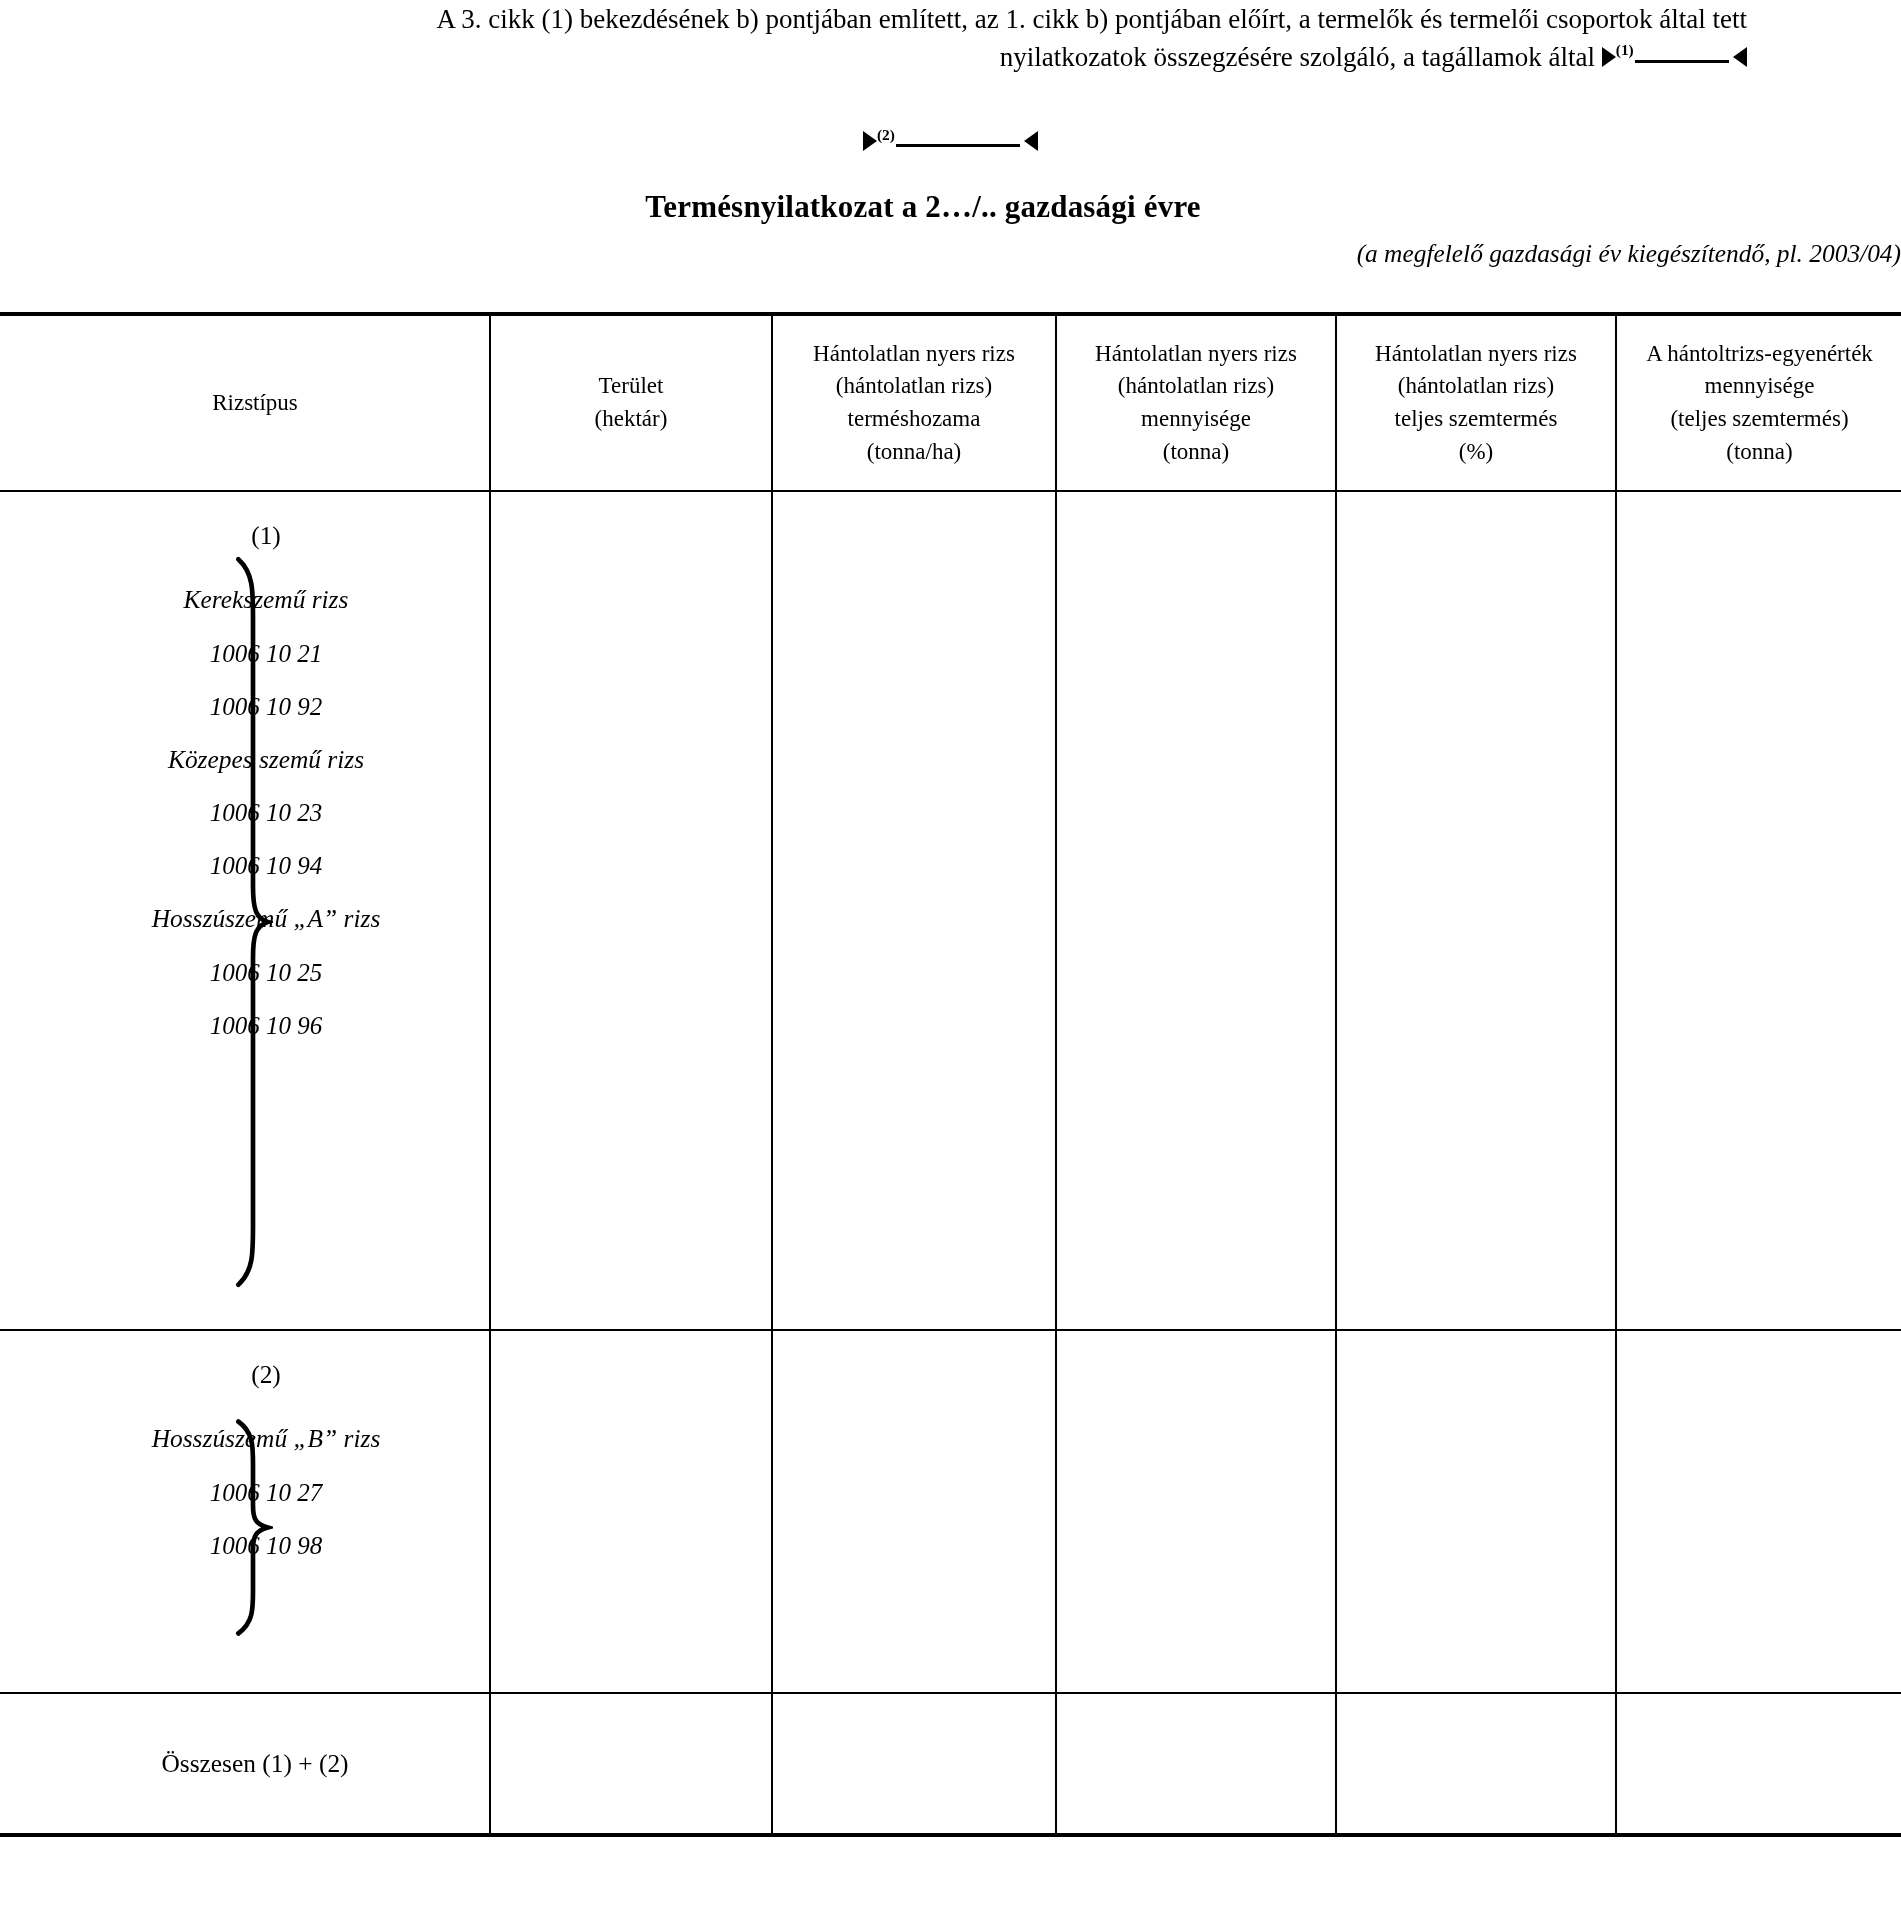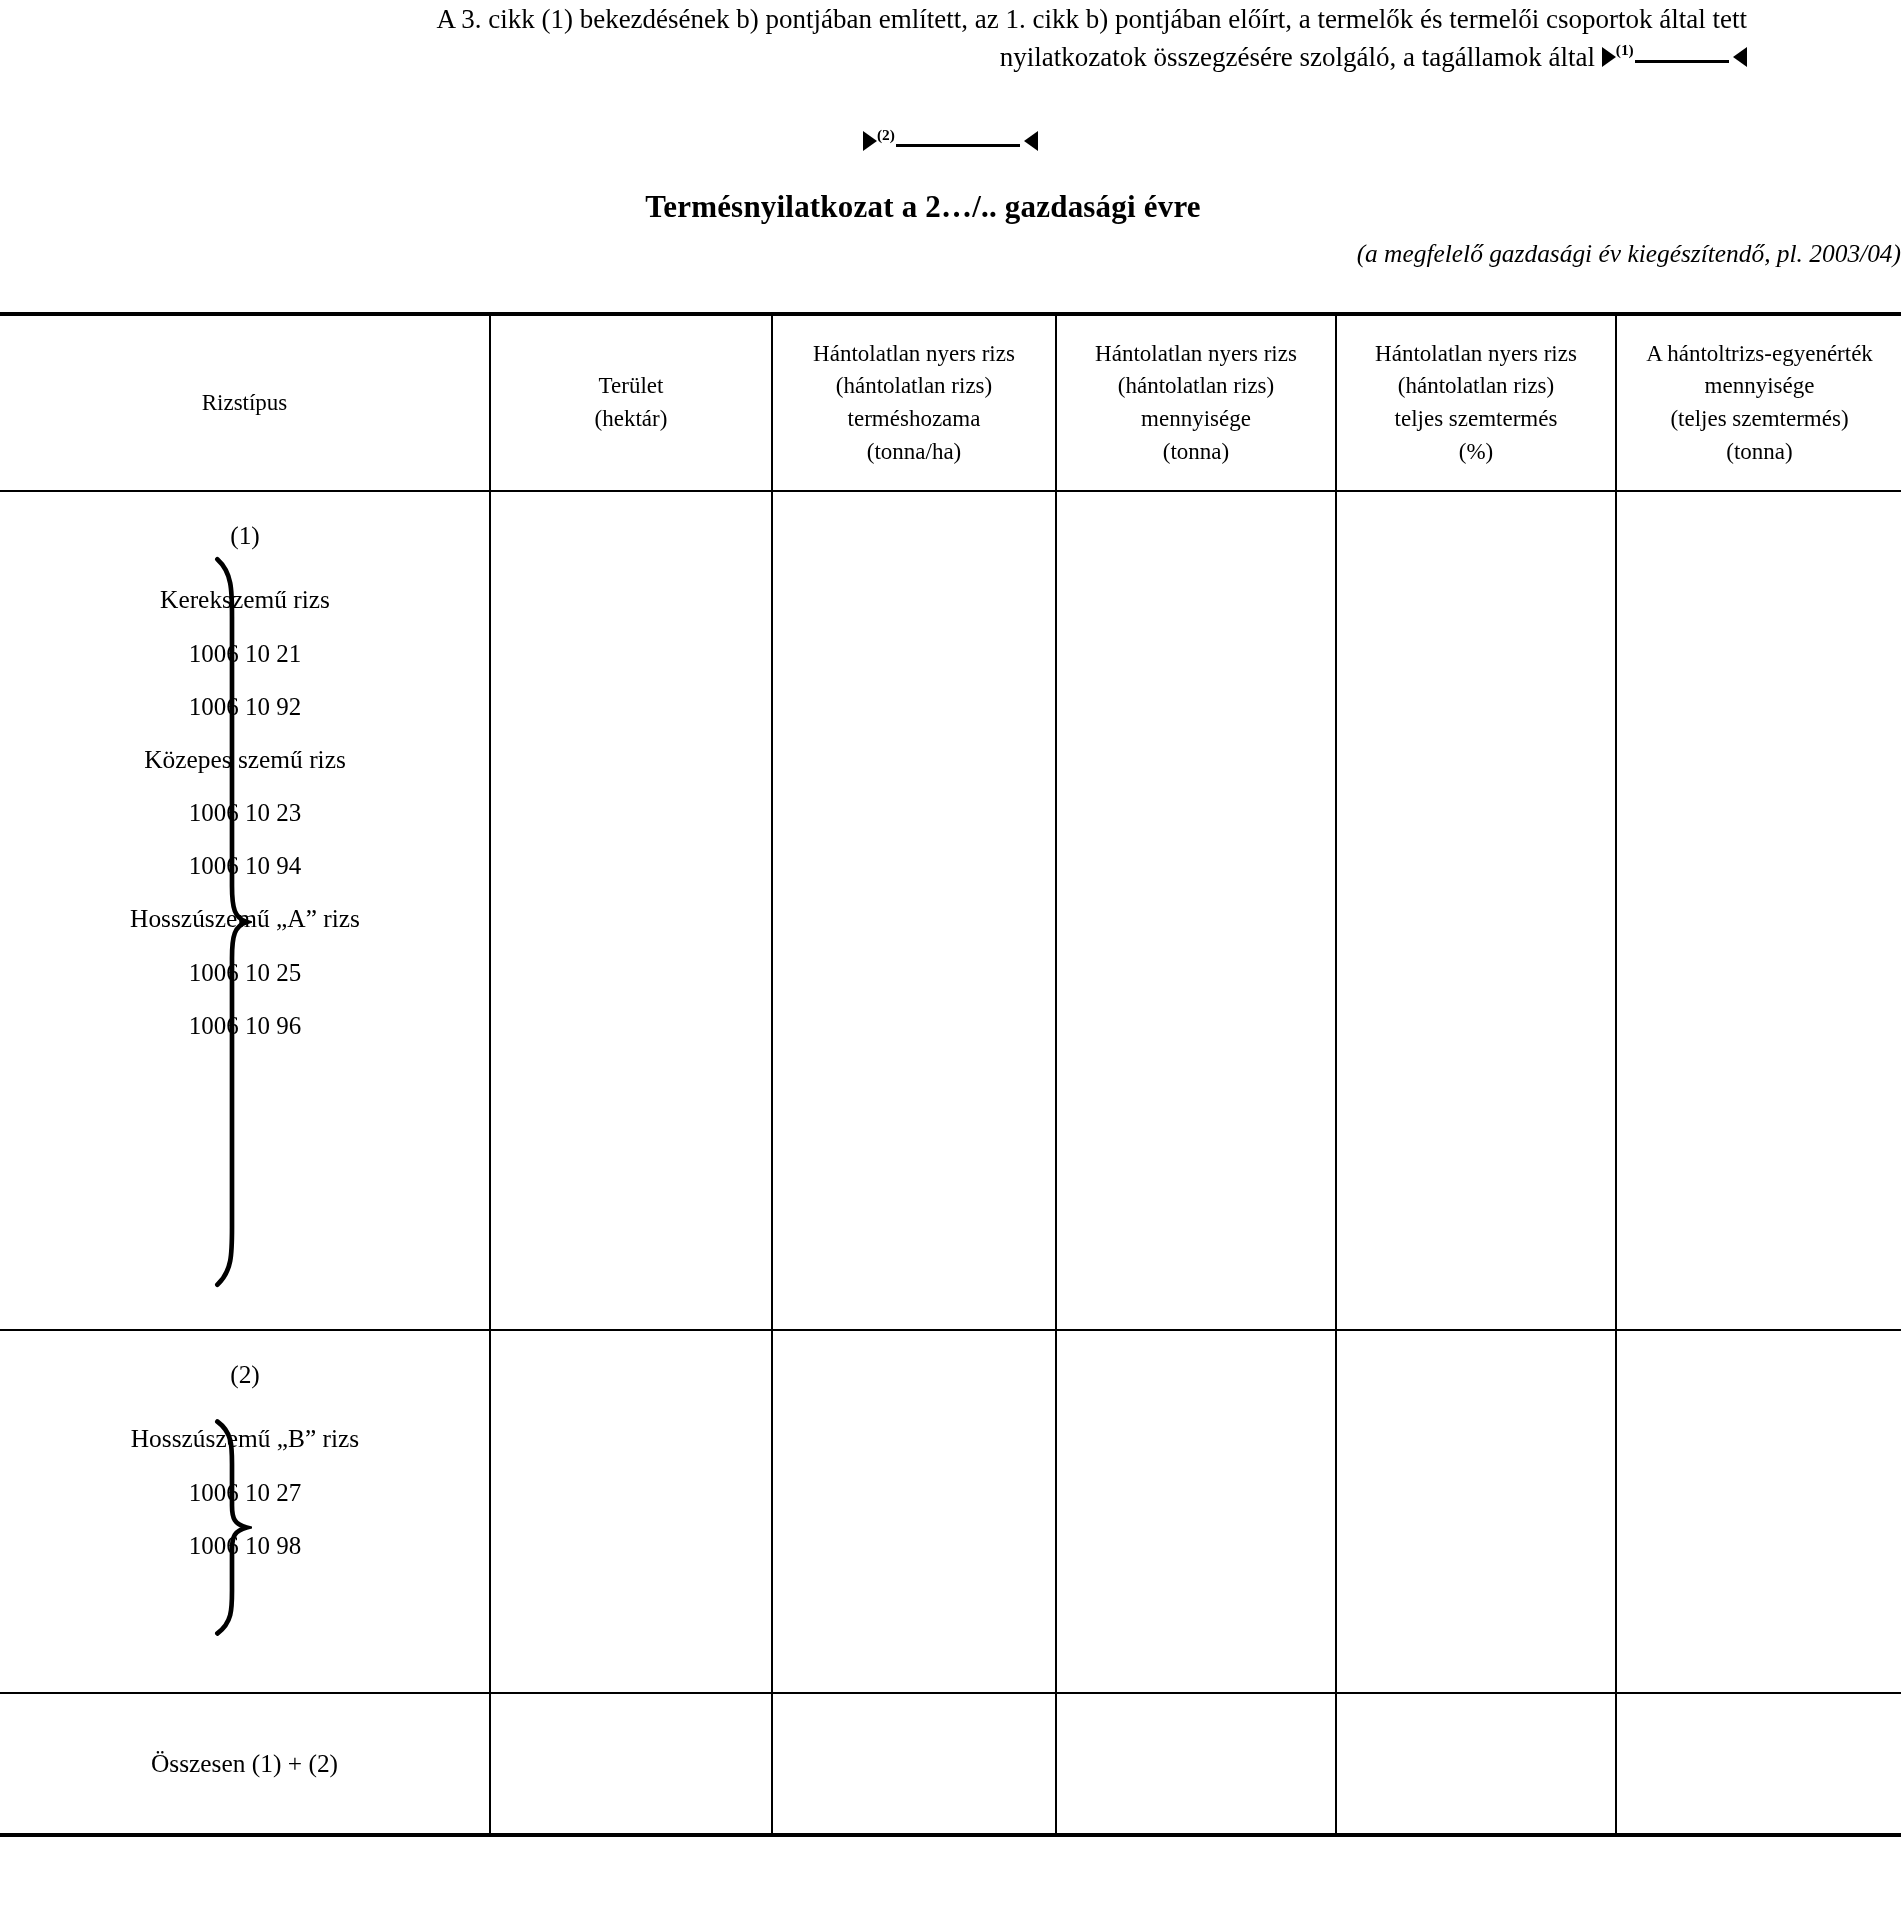--- a/index.html
+++ b/index.html
@@ -115,21 +115,21 @@
 
   table.decl td {
     border-left: 2px solid #000;
     vertical-align: middle;
     text-align: center;
     font-size: 23px;
     line-height: 1.42;
     padding: 0;
     margin-left: 20px;
   }
-  table.decl td.first { border-left: none; }
+  table.decl td.first { border-left: none; padding-left: 21px; }
 
   .row-head td { height: 174px; border-bottom: 2.7px solid #000; }
   .row-head { border-top: 4.7px solid #000; }
   .thead-band {
     border-top: 4.7px solid #000;
   }
 
   .row-sec1 td { height: 837px; border-bottom: 2.7px solid #000; vertical-align: top; }
   .row-sec2 td { height: 361px; border-bottom: 2.7px solid #000; vertical-align: top; }
   .row-total td { height: 139px; border-bottom: 4.7px solid #000; vertical-align: middle; }
@@ -140,20 +140,21 @@
     height: 100%;
     width: 490px;
   }
   .seclabel {
     text-align: center;
     font-size: 25.4px;
     padding-top: 25.4px;
   }
   .list {
     margin-top: 20px;
+    font-style: italic;
   }
   .list .item {
     text-align: center;
     font-size: 25.4px;
     padding: 14px 0 14px 0;
     line-height: 1;
   }
   .list .item.code { font-size: 25px; }
 
   

